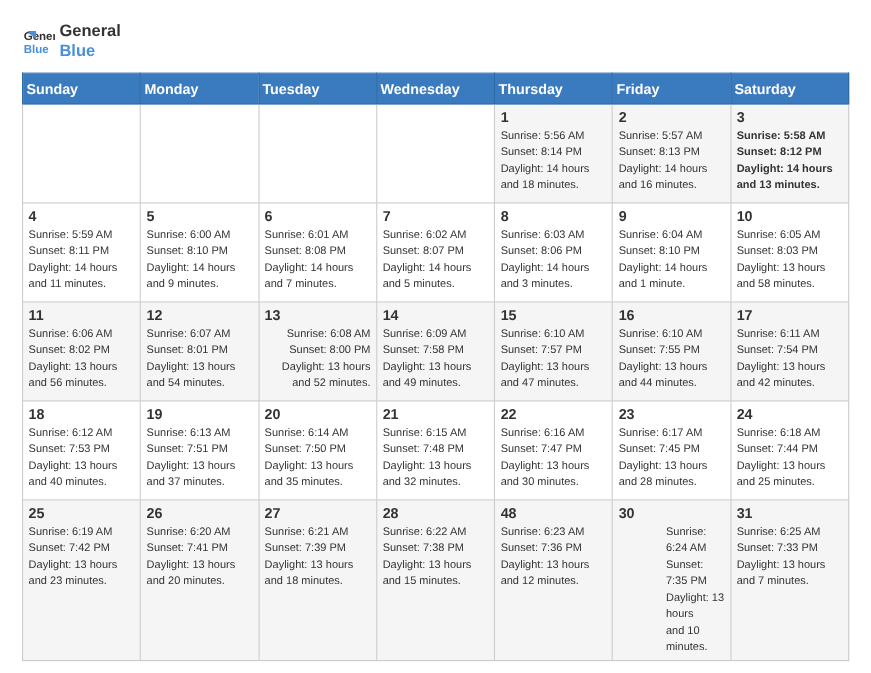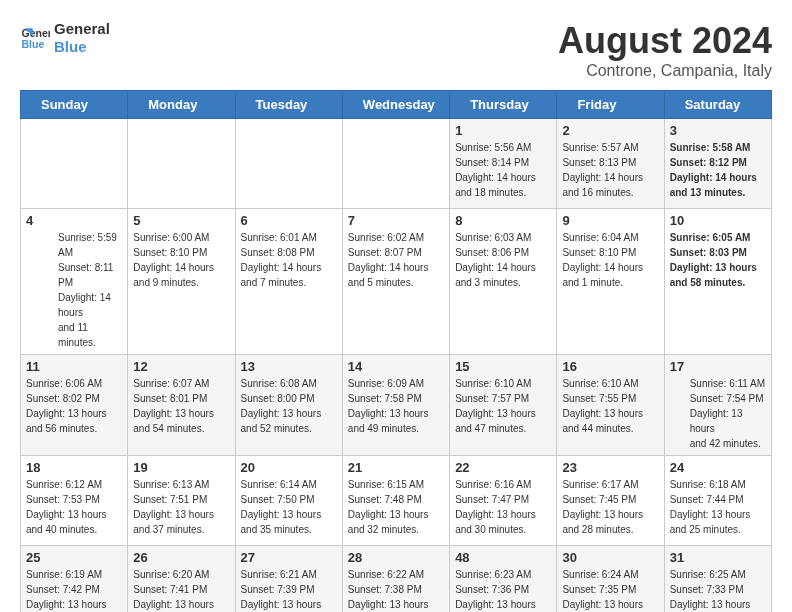--- a/index.html
+++ b/index.html
@@ -40,21 +40,21 @@
     table {
       width: 100%;
       border-collapse: collapse;
       table-layout: fixed;
     }
     thead tr th {
       background-color: #3a7abf;
       color: #fff;
       font-size: 13px;
       font-weight: bold;
-      padding: 6px 20px;
+      padding: 6px 3px;
       text-align: left;
       border: 1px solid #2e6aa6;
     }
     tbody tr td {
       border: 1px solid #ccc;
       vertical-align: top;
       padding: 4px 5px;
       font-size: 10.5px;
       color: #333;
       height: 90px;
@@ -86,24 +86,20 @@
     <svg class="logo-icon" viewBox="0 0 40 40" xmlns="http://www.w3.org/2000/svg">
       <text x="2" y="18" font-size="14" font-weight="bold" fill="#333" font-family="Arial">General</text>
       <text x="2" y="33" font-size="14" font-weight="bold" fill="#4a90d9" font-family="Arial">Blue</text>
       <polygon points="95,10 110,10 110,25" fill="#4a90d9" transform="translate(-60,0) scale(0.7)"></polygon>
     </svg>
     <div>
       <div style="font-size:15px; font-weight:bold; color:#333; line-height:1.2;">General</div>
       <div style="font-size:15px; font-weight:bold; color:#4a90d9; line-height:1.2;">Blue</div>
     </div>
   </div>
-  <div class="title-block">
-    <div class="month-title">August 2024</div>
-    <div class="subtitle">Controne, Campania, Italy</div>
-  </div>
 </div>
 
 <table>
   <thead>
     <tr>
     <th>Sunday</th>
         <th>Monday</th>
         <th>Tuesday</th>
         <th>Wednesday</th>
         <th>Thursday</th>
@@ -135,21 +131,21 @@
           <div class="day-number">3</div>
           <div class="day-info" style="white-space: pre-line; font-weight: bold;">Sunrise: 5:58 AM
 Sunset: 8:12 PM
 Daylight: 14 hours
 and 13 minutes.</div>
         </td>
       </tr>
       <tr>
         <td>
           <div class="day-number">4</div>
-          <div class="day-info" style="white-space: pre-line; margin-left: 32px;">Sunrise: 5:59 AM
+          <div class="day-info" style="white-space: pre-line;">Sunrise: 5:59 AM
 Sunset: 8:11 PM
 Daylight: 14 hours
 and 11 minutes.</div>
         </td>
         <td>
           <div class="day-number">5</div>
           <div class="day-info" style="white-space: pre-line;">Sunrise: 6:00 AM
 Sunset: 8:10 PM
 Daylight: 14 hours
 and 9 minutes.</div>
@@ -177,21 +173,21 @@
         </td>
         <td>
           <div class="day-number">9</div>
           <div class="day-info" style="white-space: pre-line;">Sunrise: 6:04 AM
 Sunset: 8:10 PM
 Daylight: 14 hours
 and 1 minute.</div>
         </td>
         <td>
           <div class="day-number">10</div>
-          <div class="day-info" style="white-space: pre-line; font-weight: bold;">Sunrise: 6:05 AM
+          <div class="day-info" style="white-space: pre-line;">Sunrise: 6:05 AM
 Sunset: 8:03 PM
 Daylight: 13 hours
 and 58 minutes.</div>
         </td>
       </tr>
       <tr>
         <td>
           <div class="day-number">11</div>
           <div class="day-info" style="white-space: pre-line;">Sunrise: 6:06 AM
 Sunset: 8:02 PM
@@ -200,21 +196,21 @@
         </td>
         <td>
           <div class="day-number">12</div>
           <div class="day-info" style="white-space: pre-line;">Sunrise: 6:07 AM
 Sunset: 8:01 PM
 Daylight: 13 hours
 and 54 minutes.</div>
         </td>
         <td>
           <div class="day-number">13</div>
-          <div class="day-info" style="white-space: pre-line;">Sunrise: 6:08 AM
+          <div class="day-info" style="white-space: pre-line; text-align: right;">Sunrise: 6:08 AM
 Sunset: 8:00 PM
 Daylight: 13 hours
 and 52 minutes.</div>
         </td>
         <td>
           <div class="day-number">14</div>
           <div class="day-info" style="white-space: pre-line;">Sunrise: 6:09 AM
 Sunset: 7:58 PM
 Daylight: 13 hours
 and 49 minutes.</div>
@@ -228,21 +224,21 @@
         </td>
         <td>
           <div class="day-number">16</div>
           <div class="day-info" style="white-space: pre-line;">Sunrise: 6:10 AM
 Sunset: 7:55 PM
 Daylight: 13 hours
 and 44 minutes.</div>
         </td>
         <td>
           <div class="day-number">17</div>
-          <div class="day-info" style="white-space: pre-line; margin-left: 20px;">Sunrise: 6:11 AM
+          <div class="day-info" style="white-space: pre-line;">Sunrise: 6:11 AM
 Sunset: 7:54 PM
 Daylight: 13 hours
 and 42 minutes.</div>
         </td>
       </tr>
       <tr>
         <td>
           <div class="day-number">18</div>
           <div class="day-info" style="white-space: pre-line;">Sunrise: 6:12 AM
 Sunset: 7:53 PM
@@ -323,21 +319,21 @@
         </td>
         <td>
           <div class="day-number">48</div>
           <div class="day-info" style="white-space: pre-line;">Sunrise: 6:23 AM
 Sunset: 7:36 PM
 Daylight: 13 hours
 and 12 minutes.</div>
         </td>
         <td>
           <div class="day-number">30</div>
-          <div class="day-info" style="white-space: pre-line;">Sunrise: 6:24 AM
+          <div class="day-info" style="white-space: pre-line; margin-left: 43px;">Sunrise: 6:24 AM
 Sunset: 7:35 PM
 Daylight: 13 hours
 and 10 minutes.</div>
         </td>
         <td>
           <div class="day-number">31</div>
           <div class="day-info" style="white-space: pre-line;">Sunrise: 6:25 AM
 Sunset: 7:33 PM
 Daylight: 13 hours
 and 7 minutes.</div>

